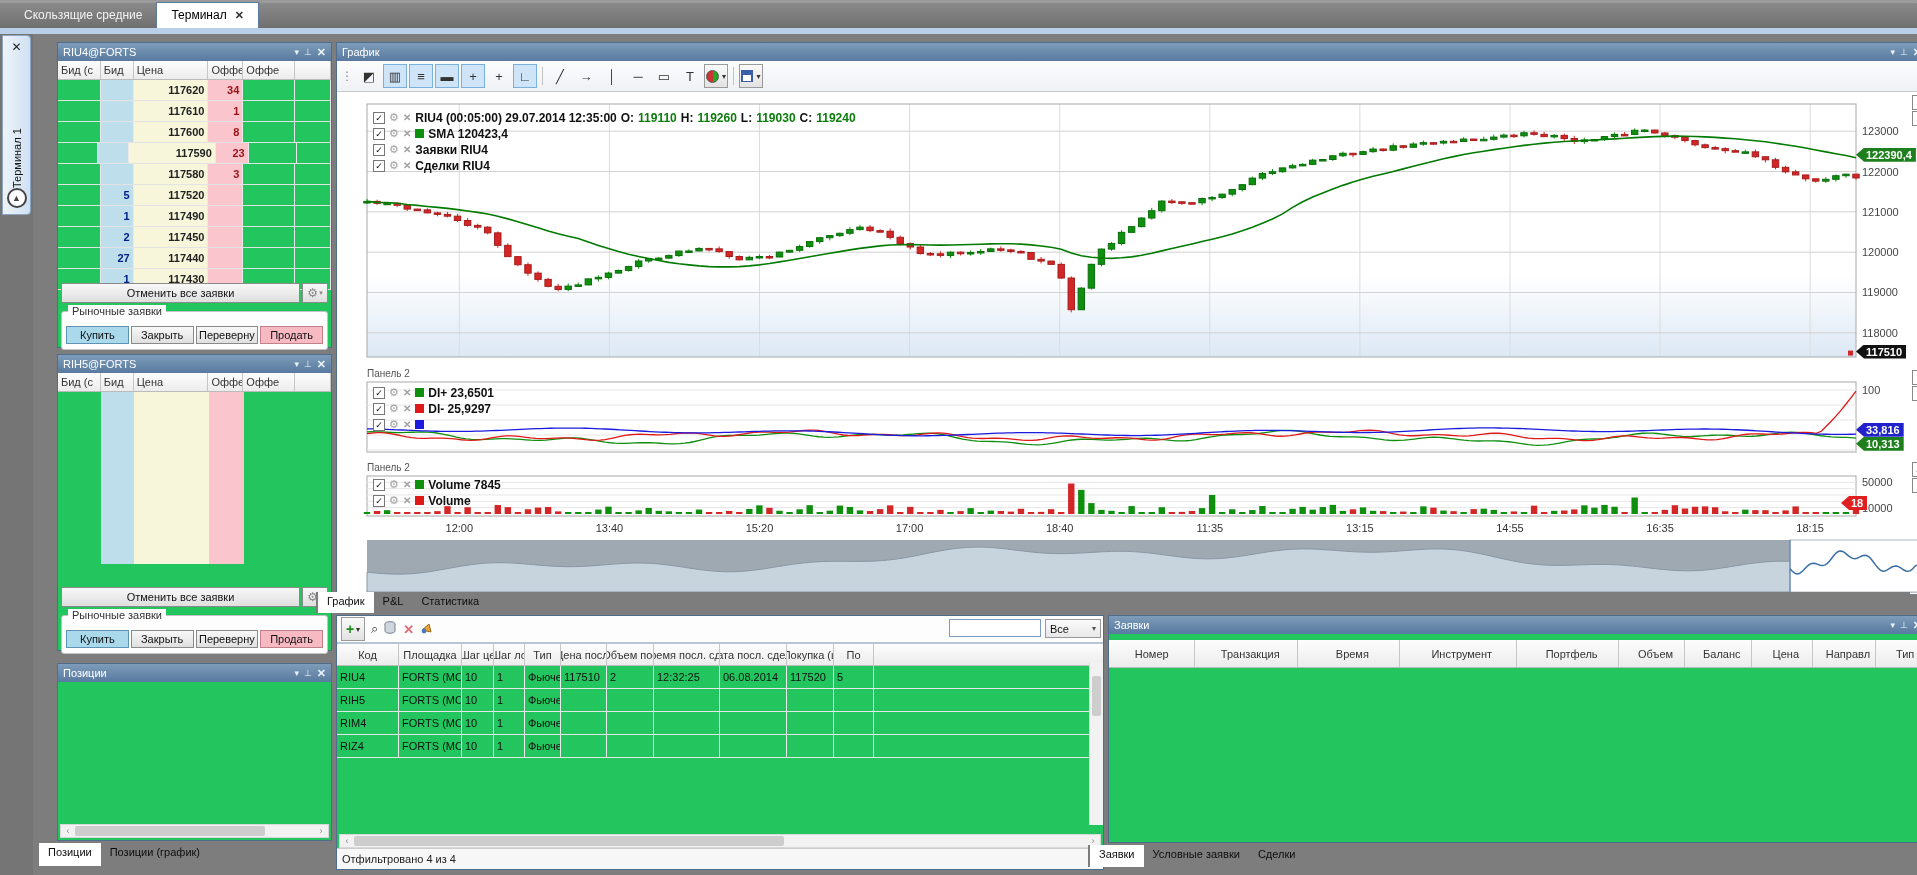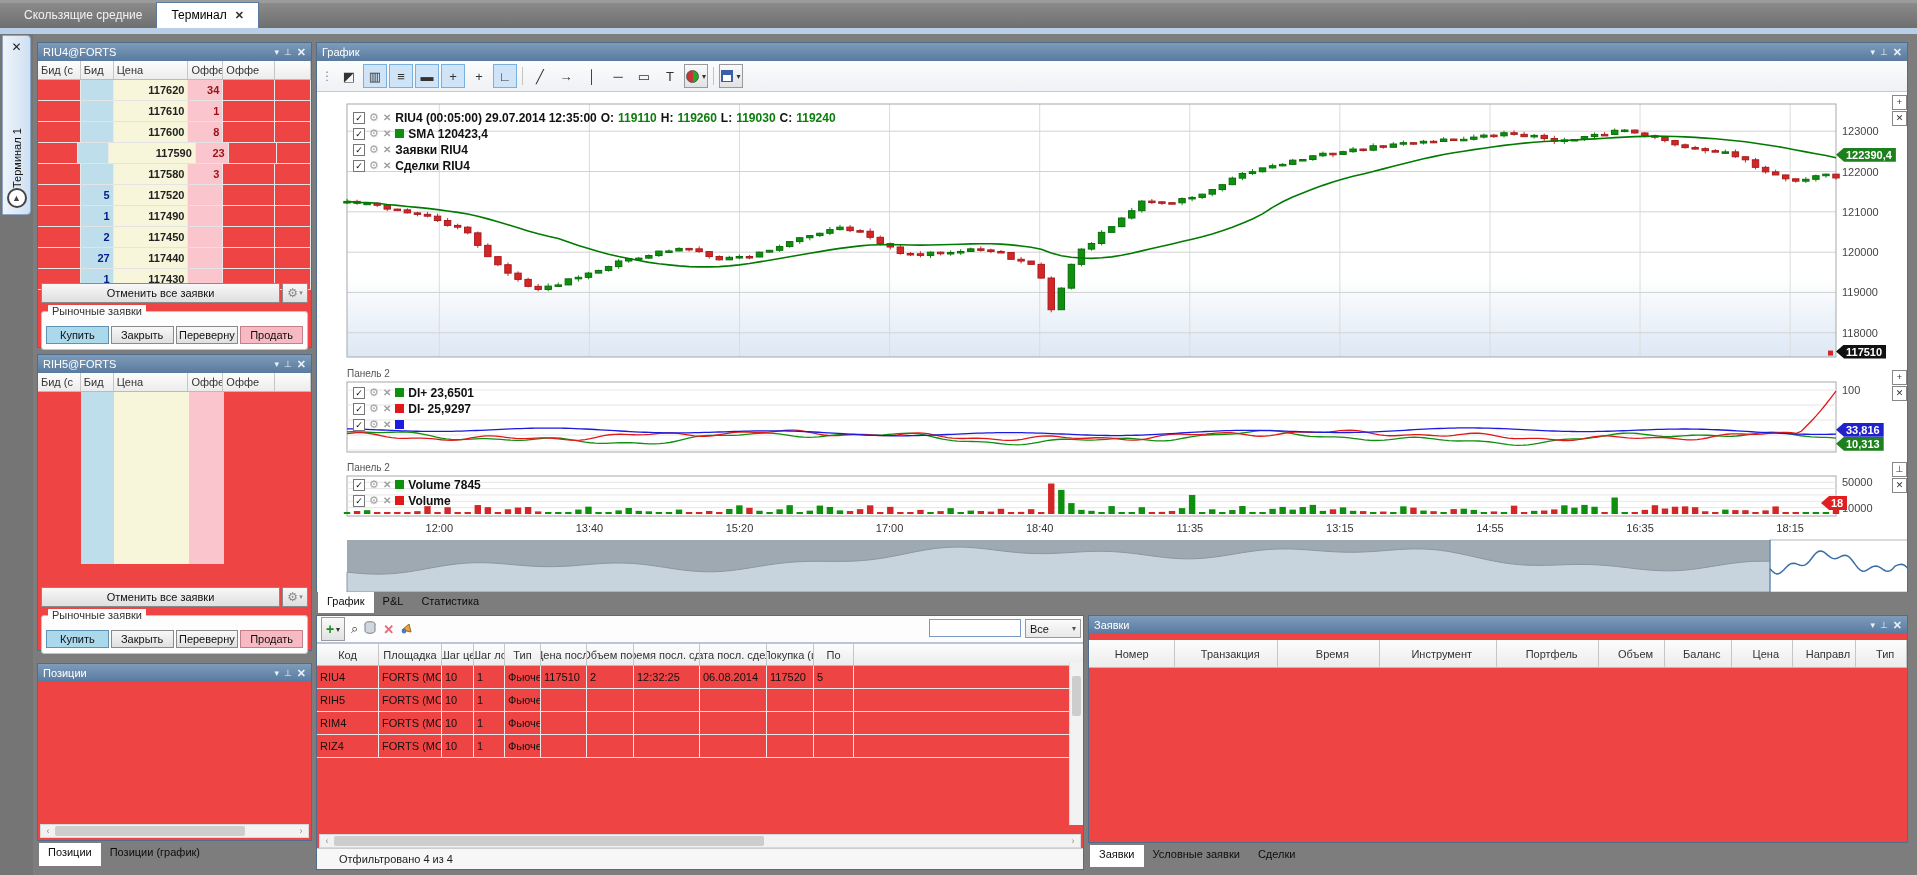--- a/index.html
+++ b/index.html
@@ -11,21 +11,21 @@
   .doc-tab.active{background:#fff;color:#000;border:1px solid #5a7b9f;border-bottom:none;}
   .doc-tab .x{font-size:11px;color:#333;font-weight:bold;}
   #accent{position:absolute;left:0;top:28px;width:100%;height:6px;background:#b9cfe8;}
   
   #rail{position:absolute;left:0;top:34px;width:33px;height:841px;background:#757575;}
   #side-tab{position:absolute;left:2px;top:1px;width:29px;height:180px;background:linear-gradient(90deg,#eef4fb,#cfe0f2);border:1px solid #8aa6c4;border-radius:0 4px 4px 0;display:flex;flex-direction:column;align-items:center;padding:4px 0;box-sizing:border-box;}
   #side-tab .x{font-size:12px;color:#222;}
   #side-tab .lbl{writing-mode:vertical-rl;transform:rotate(180deg);font-size:11px;color:#111;margin-top:8px;flex:1;}
   #side-tab .circ{width:16px;height:16px;border:2px solid #444;border-radius:50%;display:flex;align-items:center;justify-content:center;font-size:9px;color:#444;margin-bottom:2px;background:#fff;}
   
-  .panel{position:absolute;background:#ef4444;border:1px solid #4f6e8e;box-sizing:border-box;}
+  .panel{position:absolute;background:#22c55e;border:1px solid #4f6e8e;box-sizing:border-box;margin-left:20px;}
   .titlebar{height:18px;background:linear-gradient(#7e9cba,#587a9f);color:#fff;display:flex;align-items:center;padding:0 5px;font-size:11px;}
   .tb-icons{margin-left:auto;display:flex;gap:5px;align-items:center;}
   .tb-icons span{color:#eaf1f8;font-size:9px;line-height:9px;cursor:default;}
   .tb-icons .cls{font-size:11px;font-weight:bold;}
   
   .dom-head{display:flex;height:18px;background:linear-gradient(#fdfdfd,#ececec);border-bottom:1px solid #bbb;}
   .dom-hcell{box-sizing:border-box;border-right:1px solid #c6c6c6;display:flex;align-items:center;padding-left:3px;color:#333;overflow:hidden;white-space:nowrap;}
   .dom-row{display:flex;height:20px;border-bottom:1px solid #e3e3e3;}
   .dom-cell{box-sizing:border-box;border-right:1px solid #e9e9e9;display:flex;align-items:center;justify-content:flex-end;padding-right:3px;font-weight:bold;overflow:hidden;}
   .c-bid{background:#bfdeeb;color:#00218a;}
@@ -75,21 +75,21 @@
   .ohlc-k{font-weight:bold;font-size:12px;color:#111;}
   .ohlc-v{font-weight:bold;font-size:12px;color:#0b7d0b;}
   .badge{position:absolute;color:#fff;font-weight:bold;font-size:11px;padding:1px 4px 1px 10px;clip-path:polygon(0 50%,8px 0,100% 0,100% 100%,8px 100%);}
   .pane-btns{position:absolute;display:flex;flex-direction:column;gap:1px;}
   .pane-btns span{width:13px;height:13px;border:1px solid #888;background:#fff;color:#333;font-size:9px;line-height:12px;text-align:center;}
   
   #inst-toolbar{height:26px;border-bottom:2px solid #b7c6d6;display:flex;align-items:center;gap:6px;padding:0 4px;background:#fdfdfd;}
   .iico{font-size:13px;}
   #inst-search{position:absolute;left:612px;top:3px;width:92px;height:18px;border:1px solid #7a9ac0;font-size:11px;padding:0 3px;box-sizing:border-box;}
   #inst-filter{position:absolute;left:708px;top:3px;width:56px;height:19px;border:1px solid #999;background:linear-gradient(#fbfbfb,#e8e8e8);display:flex;align-items:center;justify-content:space-between;padding:0 4px;box-sizing:border-box;}
-  .statusbar{position:absolute;left:0;right:0;bottom:0;height:20px;background:#f7f7f7;border-top:1px solid #ccc;display:flex;align-items:center;padding-left:22px;color:#222;}
+  .statusbar{position:absolute;left:0;right:0;bottom:0;height:20px;background:#f7f7f7;border-top:1px solid #ccc;display:flex;align-items:center;padding-left:5px;color:#222;}
   .vscroll{position:absolute;top:0;right:0;width:13px;background:#f2f2f2;border-left:1px solid #ddd;}
   .vscroll .thumb{position:absolute;left:2px;top:14px;width:9px;height:40px;background:#cdcdcd;border-radius:2px;}
   svg text{font-family:"Liberation Sans",sans-serif;}
 </style>
 </head>
 <body>
 
 <div id="root">
 
   <div id="toptabs">

